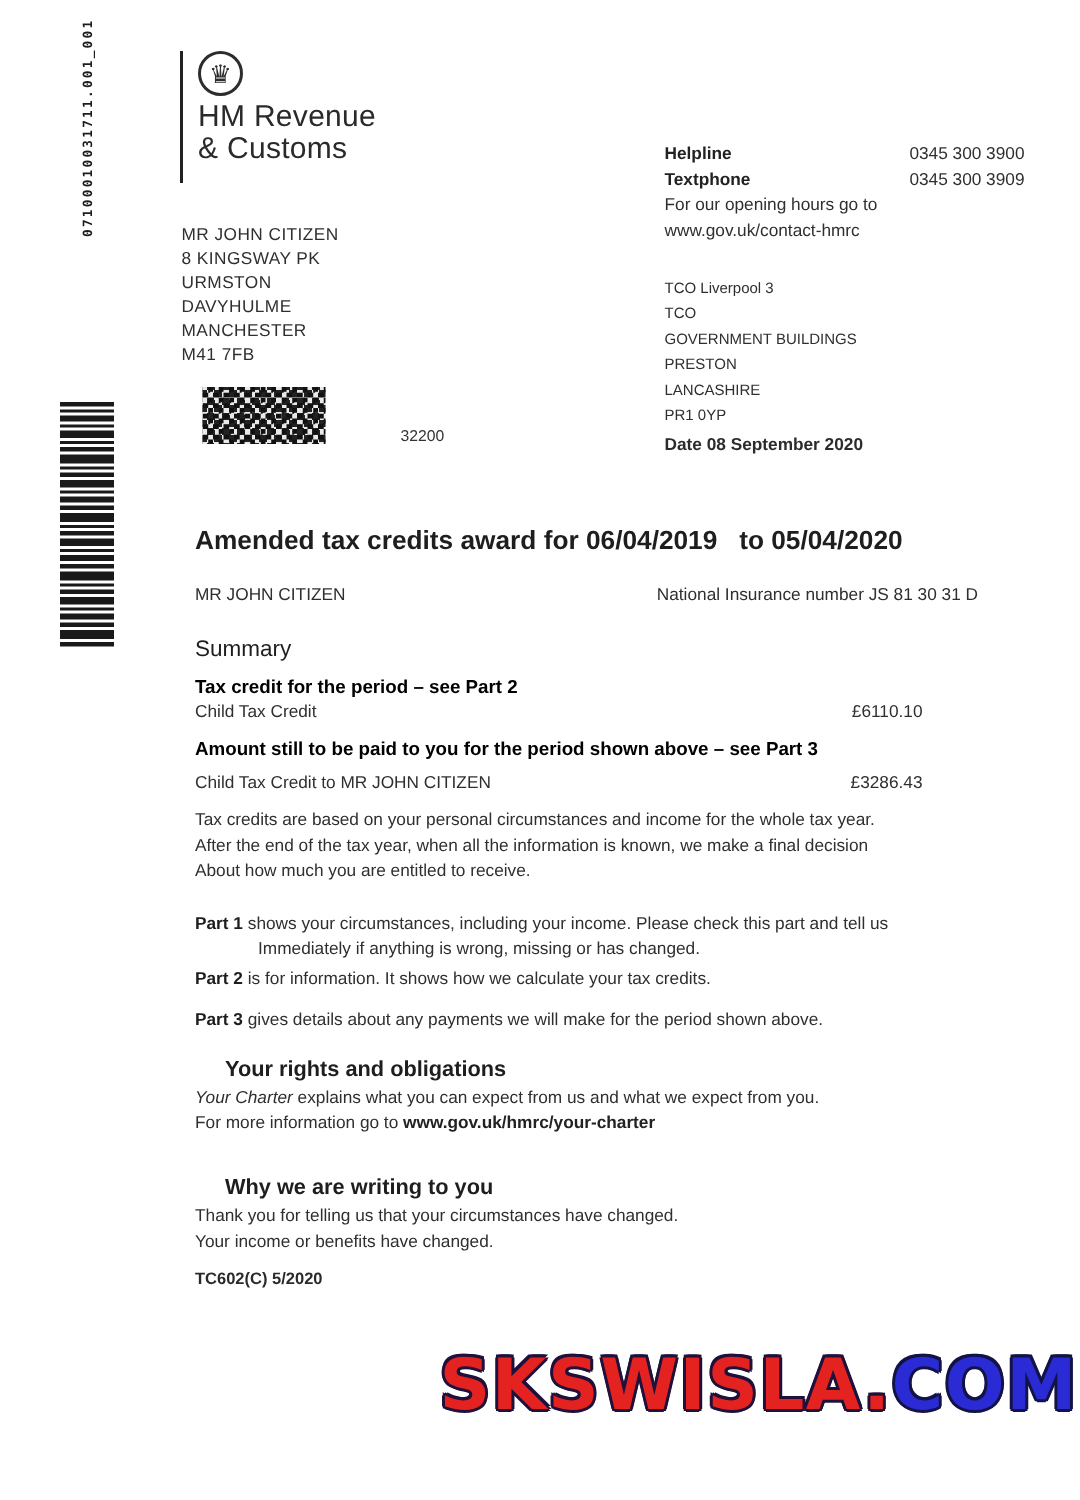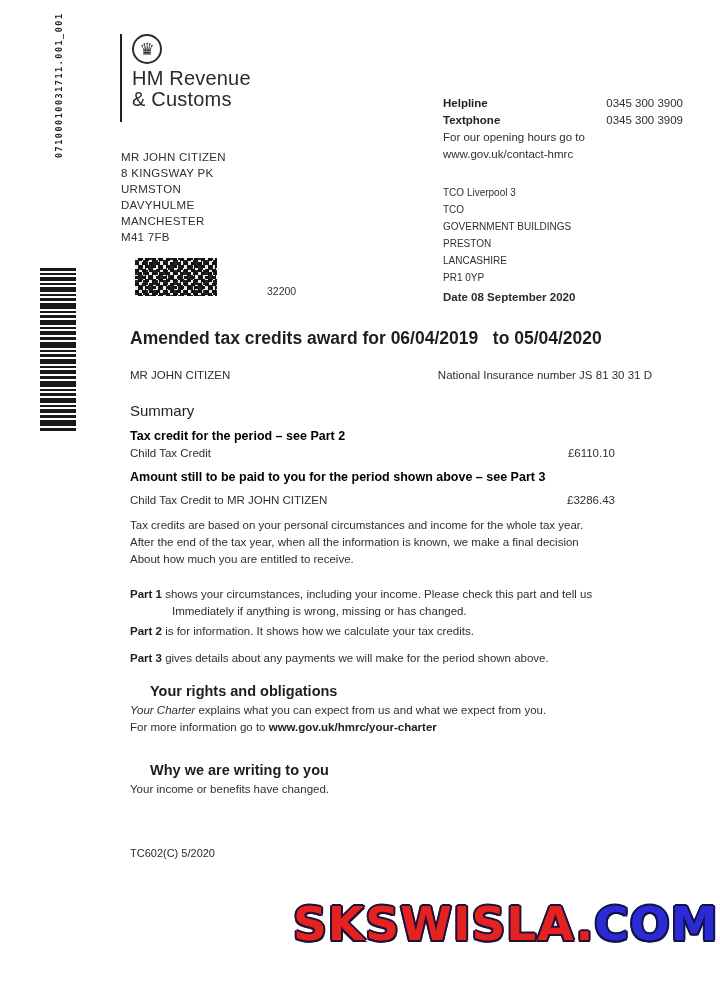--- a/index.html
+++ b/index.html
@@ -116,21 +116,21 @@
     left: 267px;
     top: 285px;
     font-size: 10.5px;
     color: #333;
   }
 
   
   .letter-body {
     position: absolute;
     left: 130px;
-    top: 328px;
+    top: 350px;
     width: 522px;
   }
   .doc-title {
     font-size: 17.5px;
     font-weight: bold;
     color: #1e1e1e;
     white-space: pre-wrap;
     margin-bottom: 20px;
   }
   .claimant-row {
@@ -161,21 +161,21 @@
   .heading-2 { font-size: 14.5px; font-weight: bold; color: #1e1e1e; margin-bottom: 3px; margin-left: 20px; }
   .italic { font-style: italic; }
   .bold-url { font-weight: bold; color: #222; }
   .why-block { margin-top: 26px; }
 
   .form-ref {
     position: absolute;
     left: 130px;
     top: 847px;
     font-size: 11px;
-    font-weight: normal;
+    font-weight: bold;
     color: #2a2a2a;
   }
 
   
   .watermark {
     position: absolute;
     left: 293px;
     top: 896px;
     font-family: "DejaVu Sans", sans-serif;
     font-size: 47px;
@@ -332,20 +332,21 @@
       <div class="body-text">
         <span class="italic">Your Charter</span><span> explains what you can expect from us and what we expect from you.</span>
       </div>
       <div class="body-text">
         <span>For more information go to </span><span class="bold-url">www.gov.uk/hmrc/your-charter</span>
       </div>
     </div>
 
     <div class="why-block">
       <div class="heading-2">Why we are writing to you</div>
+      <div class="body-text">Thank you for telling us that your circumstances have changed.</div>
       <div class="body-text">Your income or benefits have changed.</div>
     </div>
 
   </div>
 
   <div class="form-ref">TC602(C) 5/2020</div>
 
   <div class="watermark">
     <span class="wm-brand">SKSWISLA</span><span class="wm-dot">.</span><span class="wm-tld">COM</span>
   </div>

